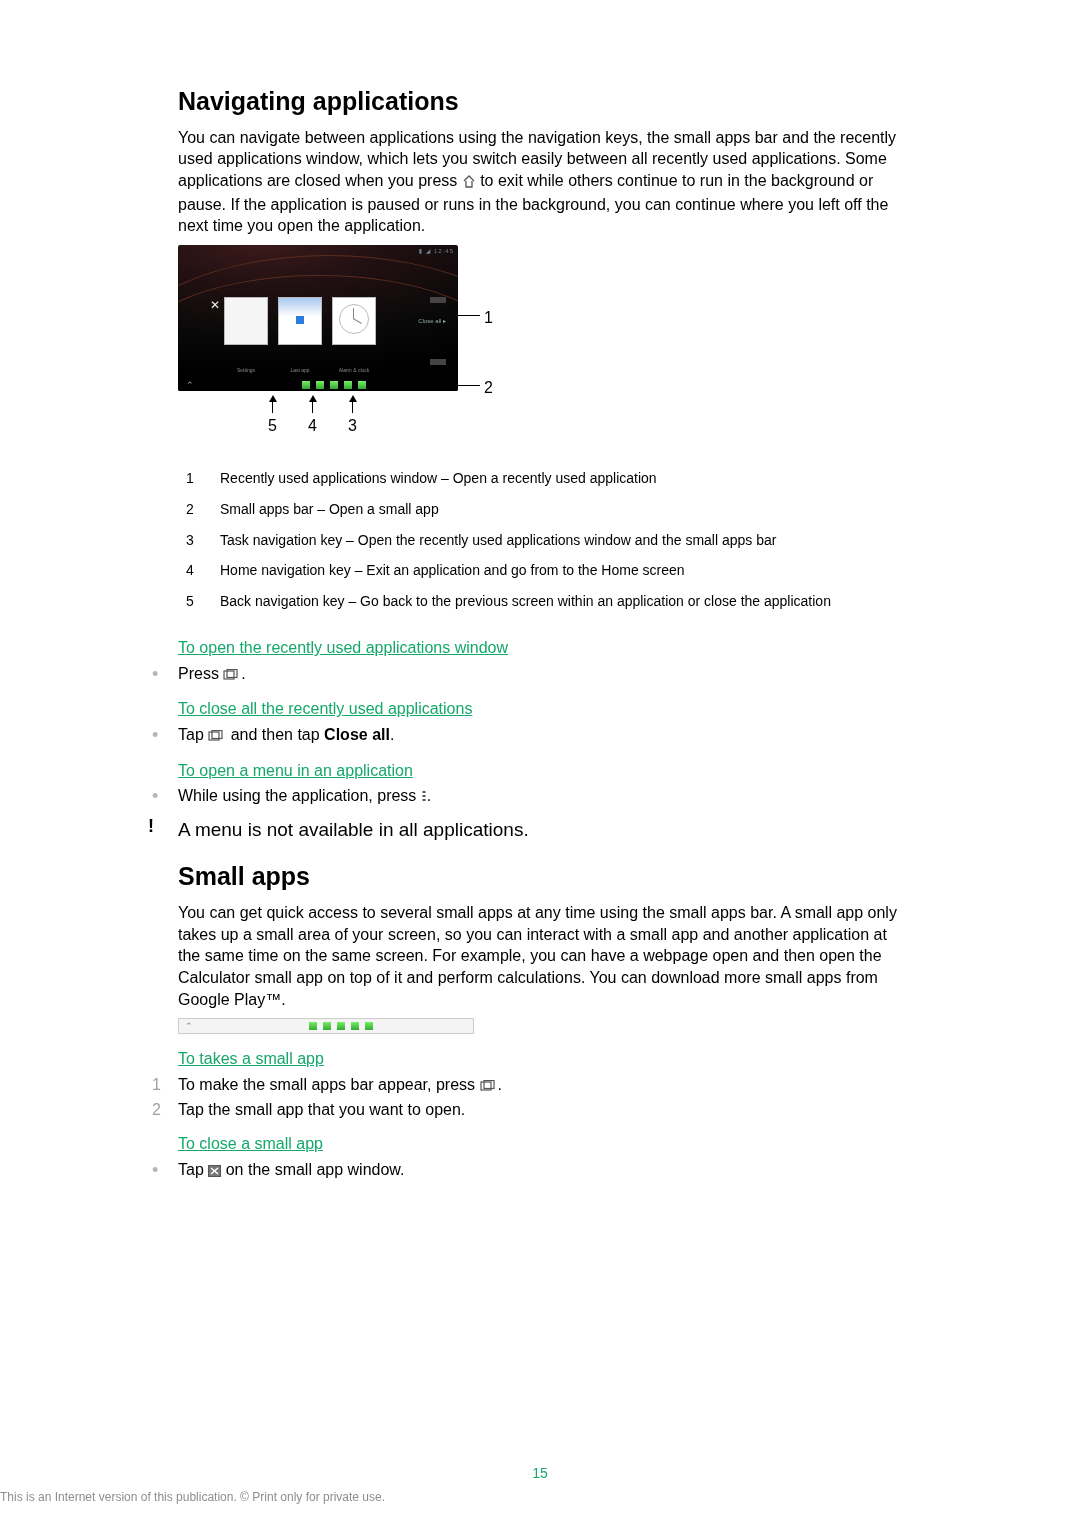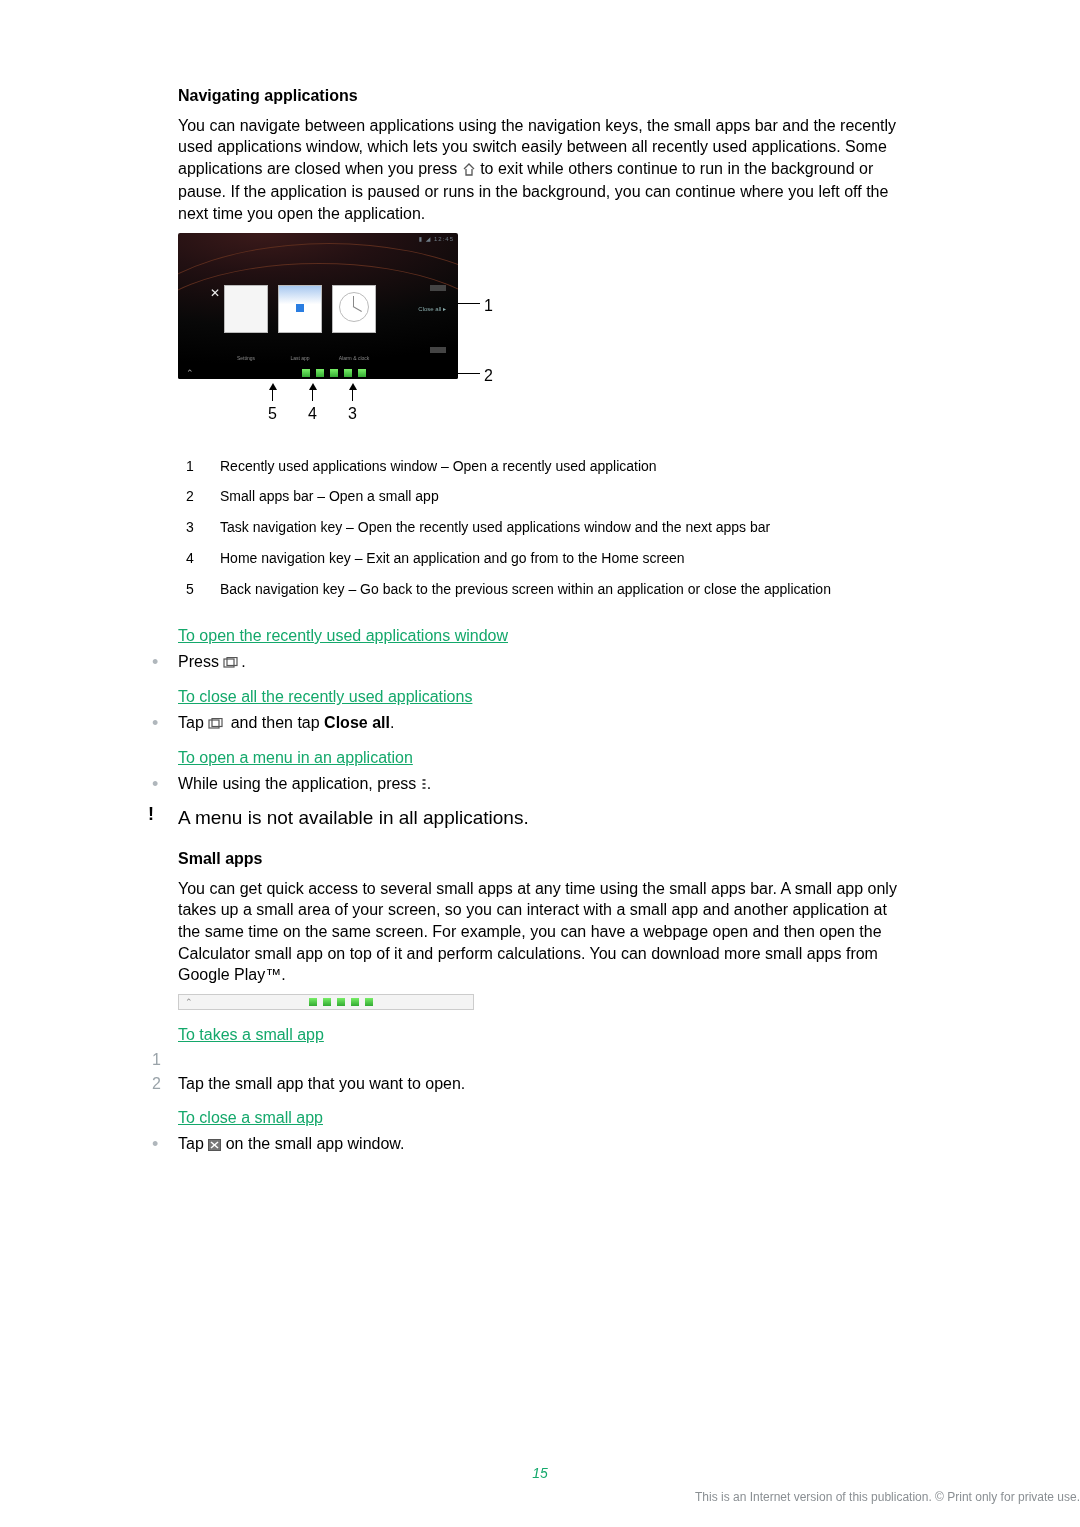--- a/index.html
+++ b/index.html
@@ -16,21 +16,21 @@
     min-height: 1527px;
     position: relative;
     box-sizing: border-box;
     padding: 85px 120px 60px 120px;
   }
   .content {
     margin-left: 58px;
     width: 720px;
   }
   h2.section-title {
-    font-size: 16px;
+    font-size: 25px;
     font-weight: 600;
     margin: 0 0 8px 0;
   }
   p.body {
     margin: 0 0 8px 0;
     font-size: 16px;
   }
   .inline-icon {
     display: inline-block;
     vertical-align: -2px;
@@ -143,27 +143,26 @@
   .figure2 .arrow2{position:absolute;left:6px;top:1px;color:#888;font-size:9px;}
   .figure2 .smallapps2{position:absolute;left:130px;top:3px;display:flex;gap:6px;}
 
   .page-num {
     position: absolute;
     bottom: 44px;
     left: 0; right: 0;
     text-align: center;
     color: #14a86b;
     font-size: 14px;
-    font-style: italic;
   }
   .footer {
     position: absolute;
     bottom: 22px;
     left: 0; right: 0;
-    text-align: right;
+    text-align: left;
     color: #8a8f93;
     font-size: 12px;
   }
   .bold{font-weight:bold;}
 </style>
 </head>
 <body>
 
 <div class="page">
   <div class="content">
@@ -239,21 +238,21 @@
           <tr>
             <td class="num">1</td>
             <td>Recently used applications window – Open a recently used application</td>
           </tr>
       <tr>
             <td class="num">2</td>
             <td>Small apps bar – Open a small app</td>
           </tr>
       <tr>
             <td class="num">3</td>
-            <td>Task navigation key – Open the recently used applications window and the next apps bar</td>
+            <td>Task navigation key – Open the recently used applications window and the small apps bar</td>
           </tr>
       <tr>
             <td class="num">4</td>
             <td>Home navigation key – Exit an application and go from to the Home screen</td>
           </tr>
       <tr>
             <td class="num">5</td>
             <td>Back navigation key – Go back to the previous screen within an application or close the application</td>
           </tr>
     </tbody>
@@ -307,20 +306,26 @@
           <div class="sq"></div>
           <div class="sq"></div>
           <div class="sq"></div>
           <div class="sq"></div>
       </div>
     </div>
 
     <div class="green-heading">To takes a small app</div>
     <div class="bullet-row" style="margin-bottom:0;">
       <div class="num-mark">1</div>
+      <div class="bullet-text">
+        <span>To make the small apps bar appear, press </span><span class="inline-icon"><svg width="18" height="12" viewBox="0 0 18 12">
+              <rect x="1" y="2" width="10" height="8" fill="none" stroke="#555" stroke-width="1.2"></rect>
+              <rect x="4" y="0.5" width="10" height="8" fill="none" stroke="#555" stroke-width="1.2"></rect>
+            </svg></span><span>.</span>
+      </div>
     </div>
     <div class="bullet-row" style="margin-bottom:8px;">
       <div class="num-mark">2</div>
       <div class="bullet-text">Tap the small app that you want to open.</div>
     </div>
 
     <div class="green-heading">To close a small app</div>
     <div class="bullet-row">
       <div class="bullet-mark">•</div>
       <div class="bullet-text">

